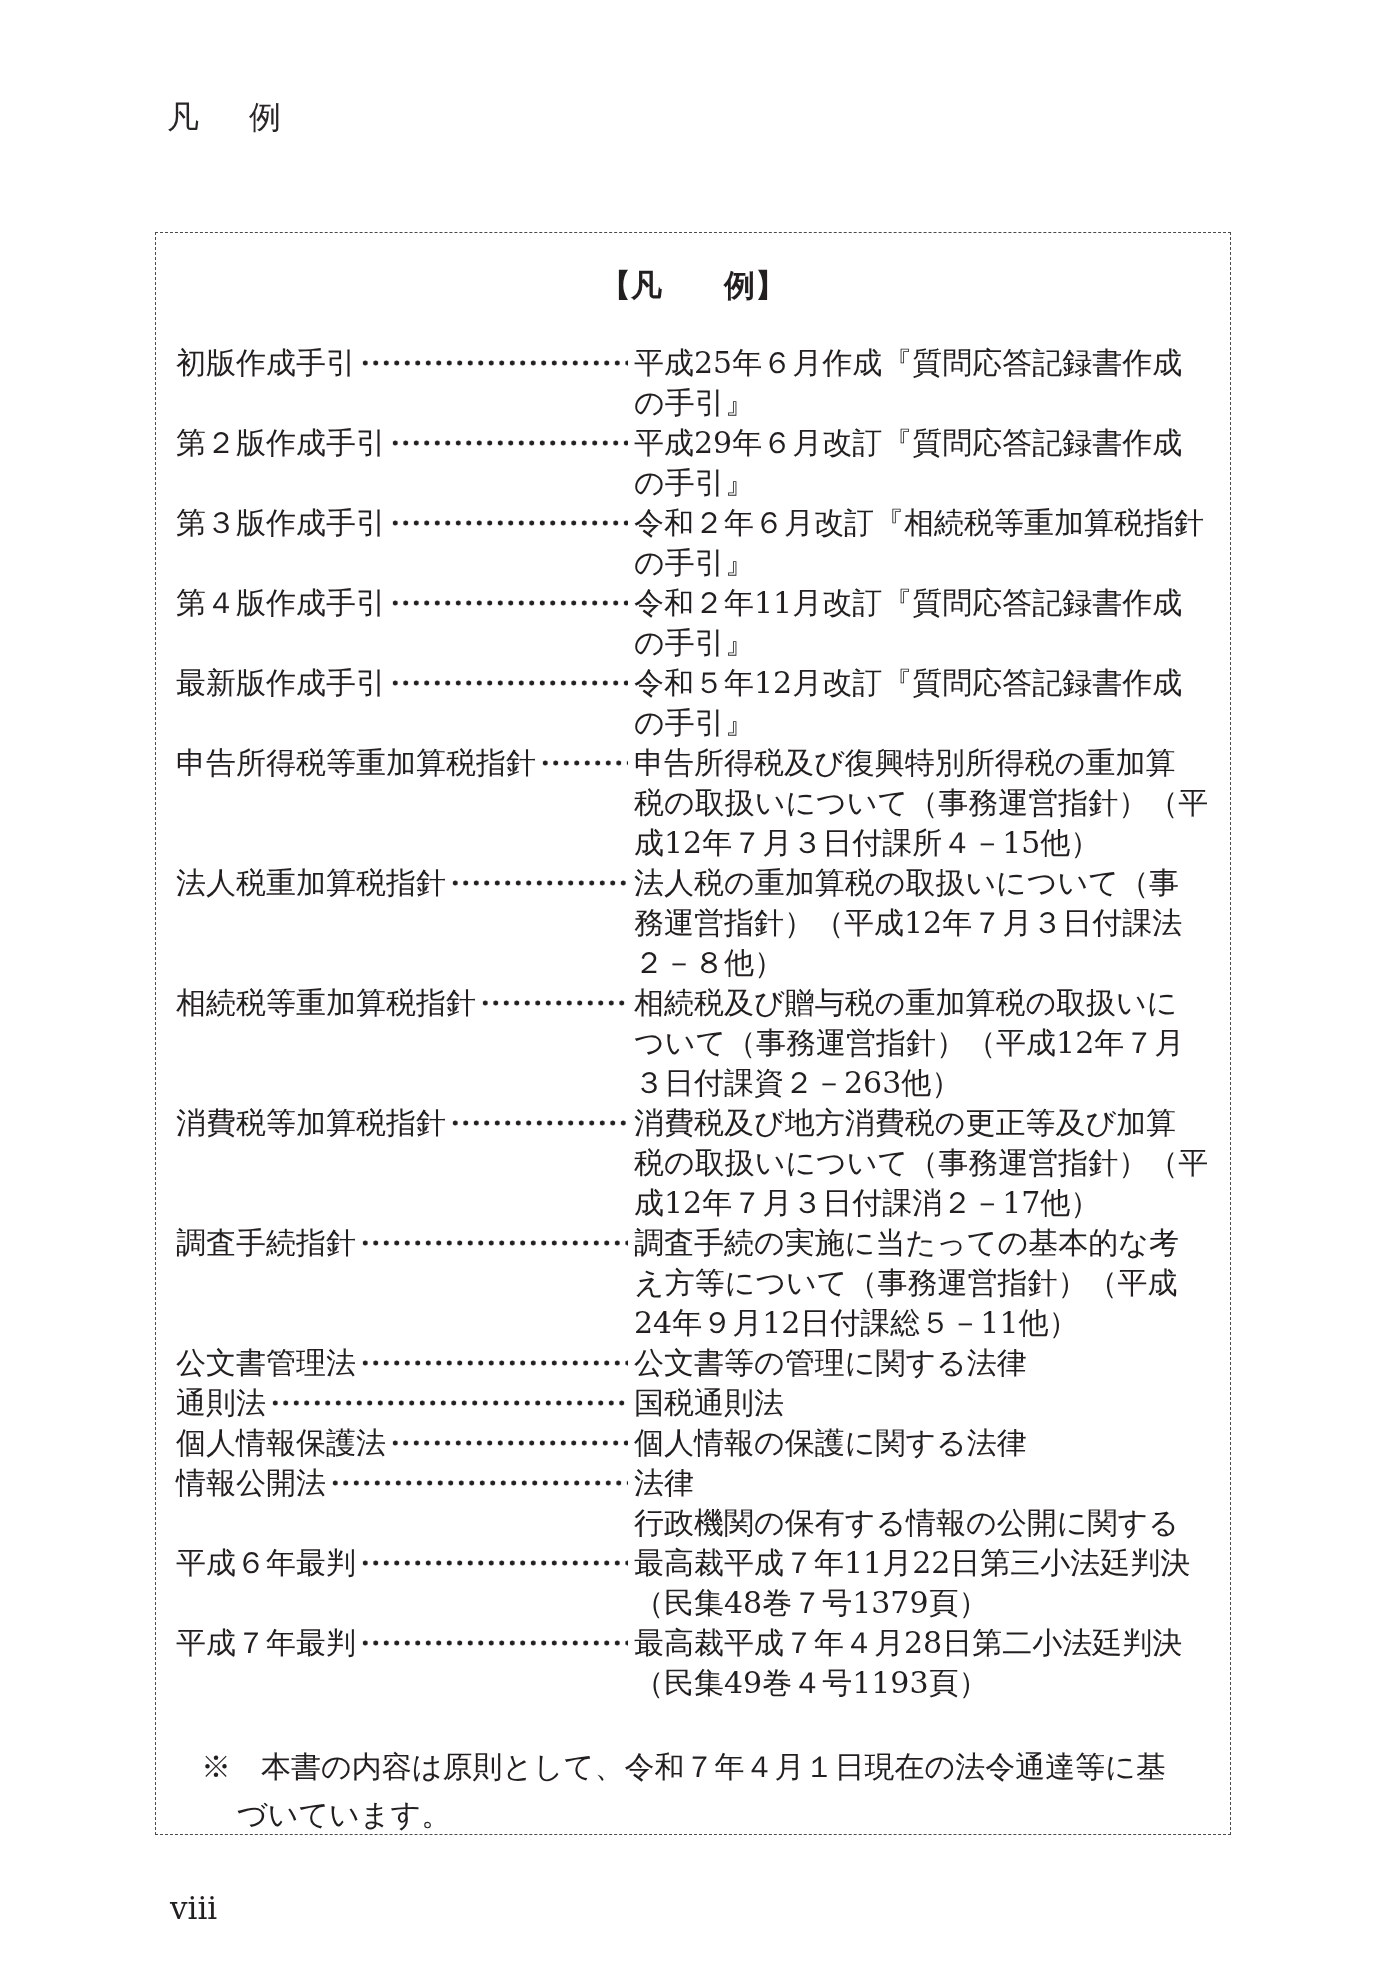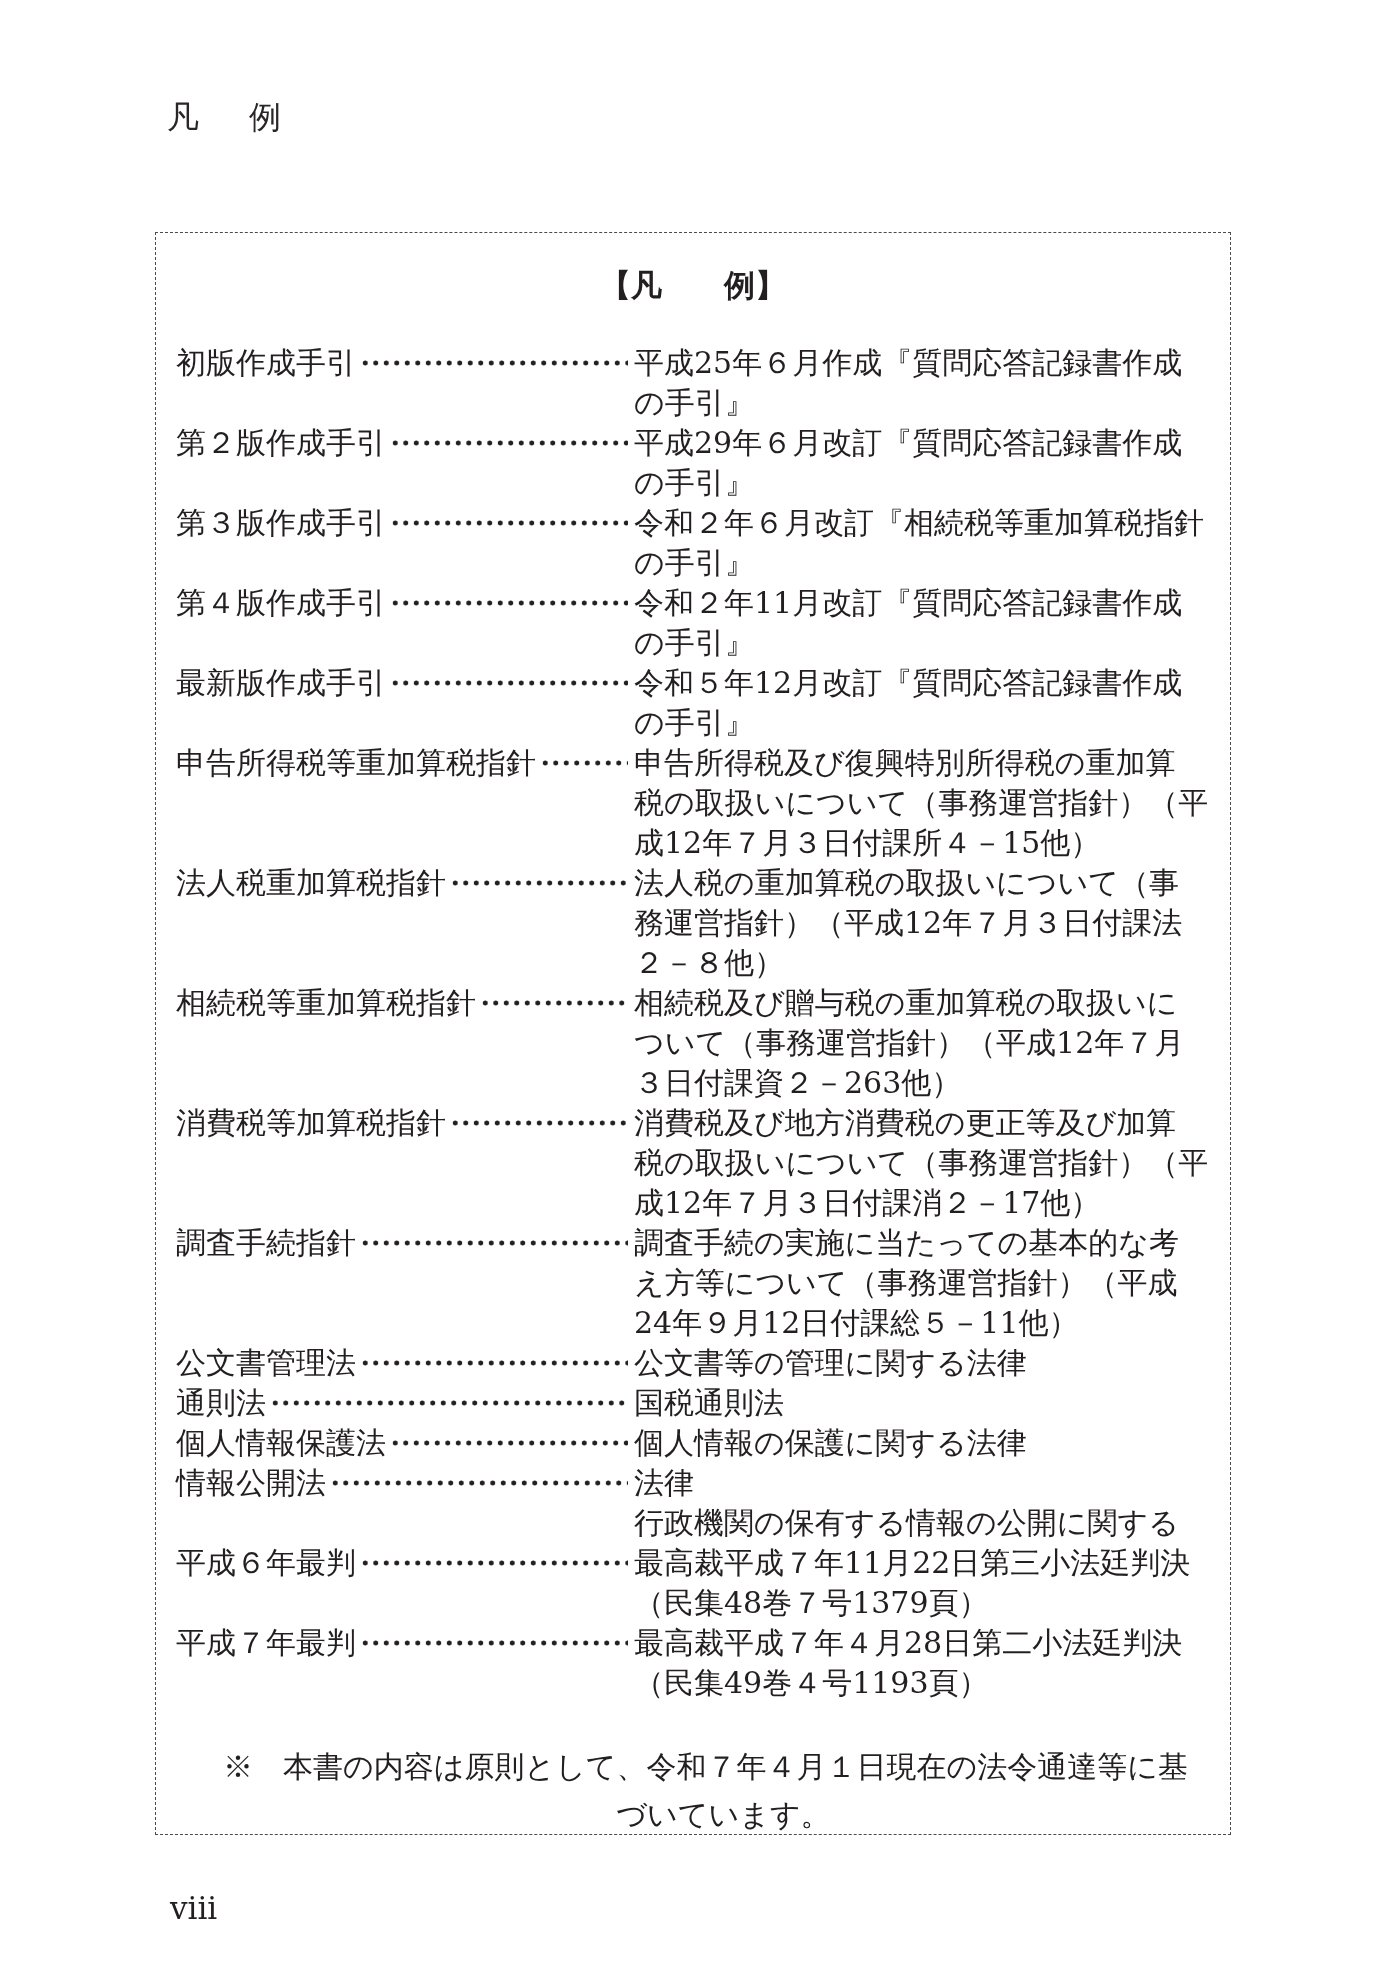--- a/index.html
+++ b/index.html
@@ -78,21 +78,20 @@
     white-space: nowrap;
   }
   .note {
     margin-top: 40px;
     margin-left: 25px;
     font-size: 30px;
   }
   .note-line {
     line-height: 48px;
     white-space: nowrap;
-    text-align: center;
   }
   .note-line.cont {
     padding-left: 36px;
   }
   .pageno {
     position: absolute;
     left: 170px;
     top: 1890px;
     font-size: 31px;
     font-family: "DejaVu Serif", serif;

